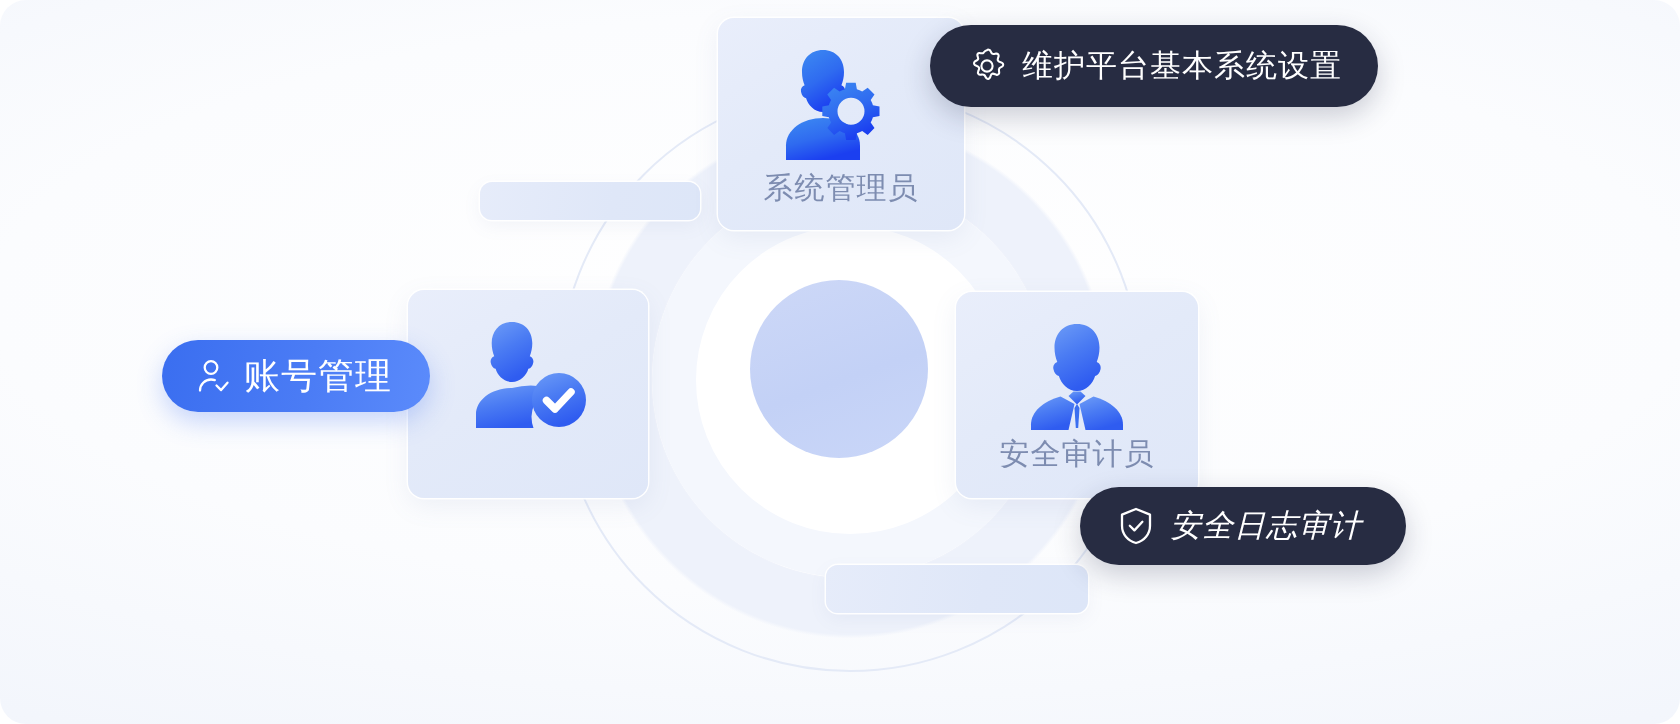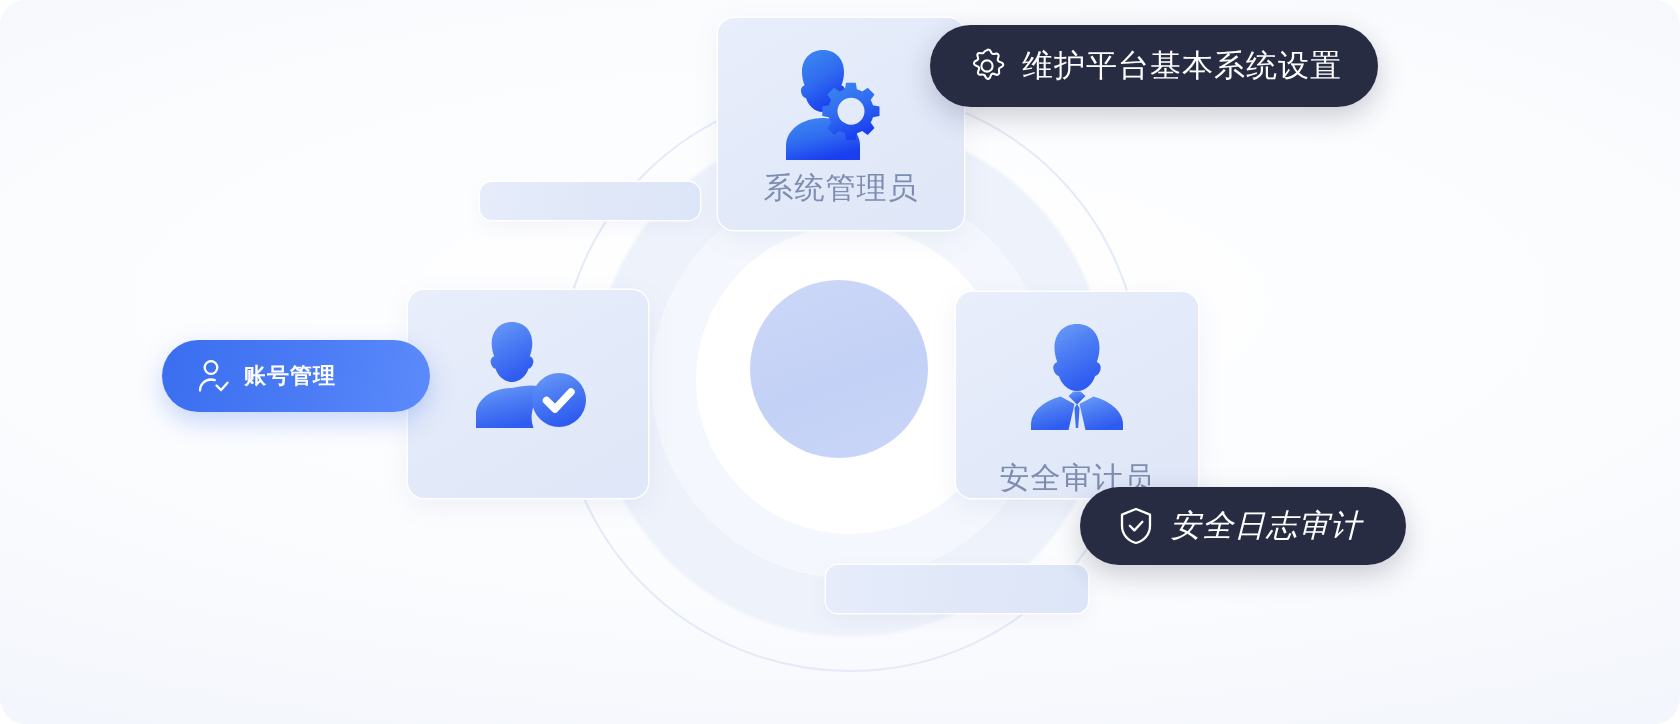--- a/index.html
+++ b/index.html
@@ -102,24 +102,23 @@
     align-items: center;
     gap: 14px;
     background: linear-gradient(100deg, #3a6ef0 0%, #4b7cf5 55%, #5b8bfb 100%);
     border-radius: 999px;
     color: #ffffff;
     box-shadow: 0 10px 26px rgba(60,110,240,0.28);
     box-sizing: border-box;
     white-space: nowrap;
   }
   .pill-blue .pill-text {
-    font-size: 22px;
+    font-size: 36px;
     letter-spacing: 1px;
     color: #ffffff;
-    font-weight: bold;
   }
 </style>
 </head>
 <body>
 
 <div id="stage">
 
   <div class="soft-blob" style="left:560px; top:90px; width:580px; height:580px; background:radial-gradient(circle at 50% 50%, #eef2fb 0%, #eef2fb 62%, rgba(238,242,251,0) 63%);"></div>
 
   <div class="ring-outline" style="left:558px; top:88px; width:584px; height:584px;"></div>
@@ -167,21 +166,21 @@
         <g fill="url(#gradUserCheck)">
           <path d="M44 6c-12.5 0-20.3 9.2-20.3 21.3 0 4.8 1 9.2 2.5 12.9-2.5 1-4 3.3-3.5 6.2.7 3.5 2.5 5.8 4.9 6.4C29.5 59.3 35.6 66 44 66s14.5-6.7 16.4-13.2c2.4-.6 4.2-2.9 4.9-6.4.5-2.9-1-5.2-3.5-6.2 1.5-3.7 2.5-8.1 2.5-12.9C64.3 15.2 56.5 6 44 6z"></path>
           <path d="M44 72C24.2 72 8 83.4 8 98.6V112h57.5a31 31 0 0 1 17.3-39.6A70 70 0 0 0 44 72z"></path>
           <circle cx="91" cy="84" r="27"></circle>
         </g>
         <path d="M78.5 84.5l8.5 8.5 16-17" fill="none" stroke="#ffffff" stroke-width="7.5" stroke-linecap="round" stroke-linejoin="round"></path>
       </svg>
     </span>
   </div>
 
-  <div class="role-card" style="left:956px; top:292px; width:242px; height:206px; padding-top:28px;gap:24px;">
+  <div class="role-card" style="left:956px; top:292px; width:242px; height:206px; padding-top:28px;">
     <span class="role-icon">
       <svg width="110" height="110" viewBox="0 0 110 110" xmlns="http://www.w3.org/2000/svg">
         <defs>
           <linearGradient id="gradBiz" x1="0" y1="0" x2="0.4" y2="1">
             <stop offset="0" stop-color="#6d9cf7"></stop>
             <stop offset="0.5" stop-color="#4a7bf3"></stop>
             <stop offset="1" stop-color="#2f5cf0"></stop>
           </linearGradient>
         </defs>
         <g fill="url(#gradBiz)">

